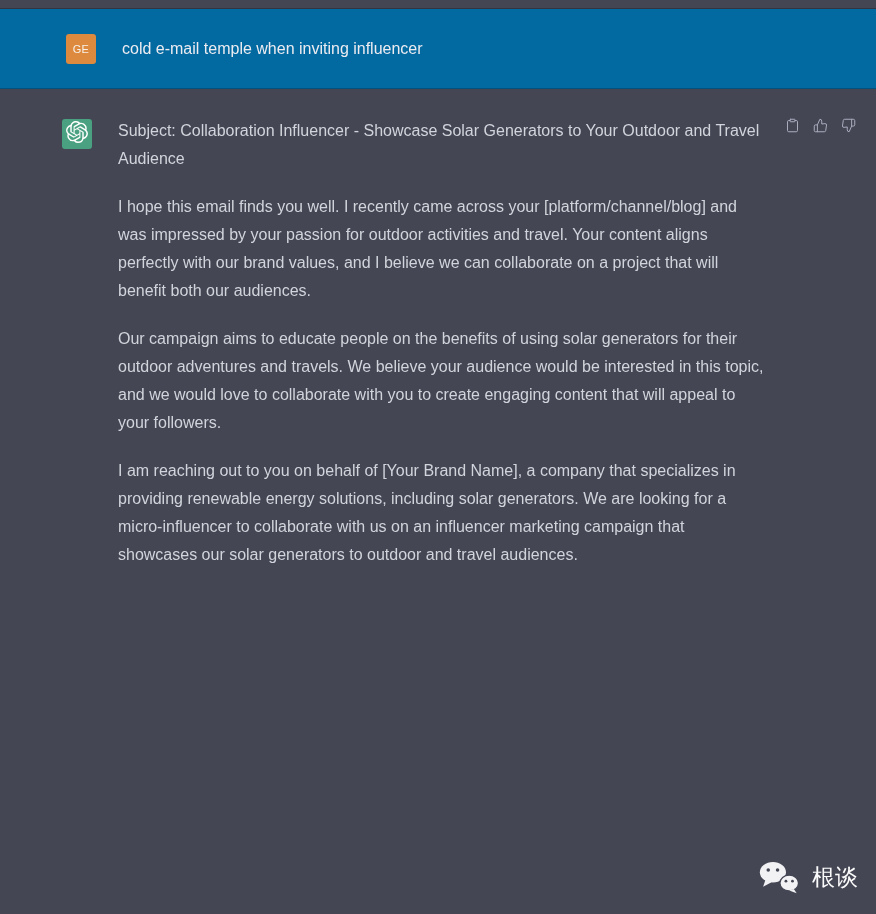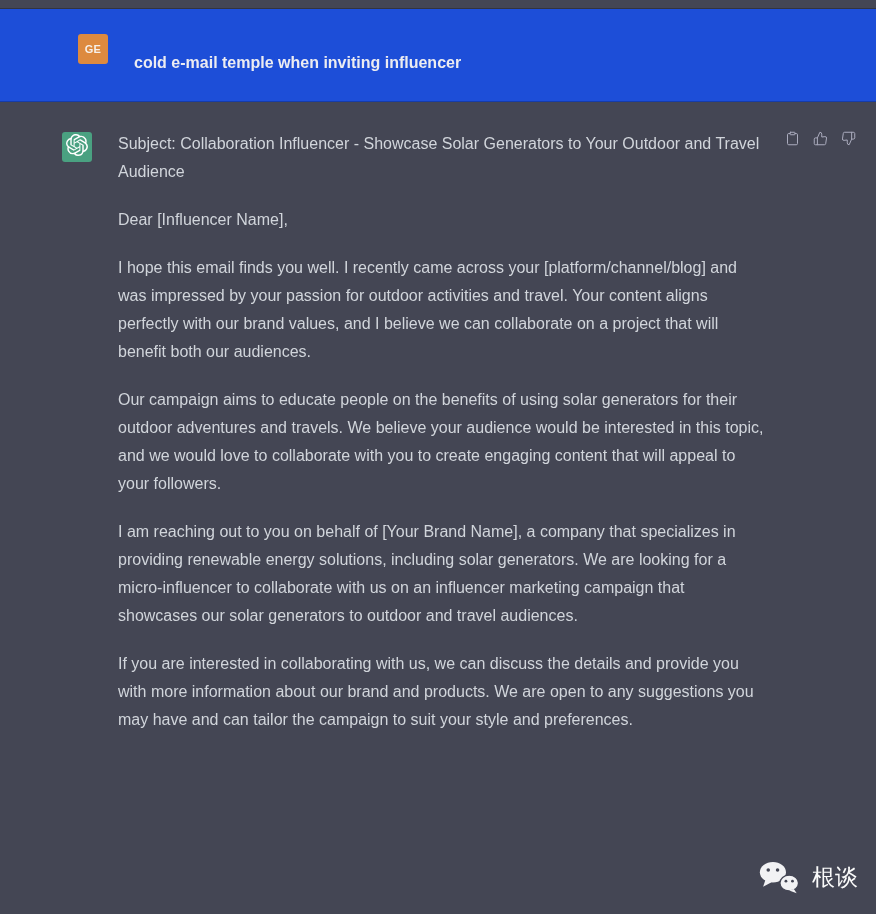--- a/index.html
+++ b/index.html
@@ -11,25 +11,24 @@
     background: #343541;
     font-family: "Liberation Sans", "DejaVu Sans", sans-serif;
     display: flex; flex-direction: column;
   }
   .prev-strip {
     height: 9px; flex: 0 0 9px;
     background: #444654;
     border-bottom: 1px solid rgba(0,0,0,0.25);
   }
   .user-row {
-    background: #1d4ed8;
-    padding: 25px 16px 24px;
+    background: #0369a1;
+    padding: 25px 4px 24px;
     border-bottom: 1px solid rgba(0,0,0,0.22);
     flex: 0 0 auto;
-    font-weight: bold;
   }
   .assistant-row {
     background: #444654;
     flex: 1 1 auto;
     padding-top: 28px;
     position: relative;
   }
   .row-inner {
     display: flex;
     align-items: flex-start;
@@ -41,21 +40,21 @@
     border-radius: 3px;
     display: flex; align-items: center; justify-content: center;
   }
   .user-avatar { background: #dd8a3f; }
   .user-avatar span {
     color: #f7f1ea; font-size: 11px; letter-spacing: 0.3px;
   }
   .bot-avatar { background: #4aa181; margin-top: 2px; }
   .bot-avatar svg { width: 22px; height: 22px; }
   .user-text {
-    margin-left: 26px; margin-top: 15px;
+    margin-left: 26px; margin-top: 1px;
     width: 650px;
     color: #ececf1; font-size: 16px; line-height: 28px;
   }
   .msg-content {
     margin-left: 26px;
     width: 650px;
     color: #d1d5db; font-size: 16px;
     padding-bottom: 10px;
   }
   .msg-content p {
@@ -108,25 +107,23 @@
     <div class="row-inner">
       <div class="avatar bot-avatar">
         <span>
           <svg viewBox="0 0 24 24">
               <path fill="#ffffff" d="M22.2819 9.8211a5.9847 5.9847 0 0 0-.5157-4.9108 6.0462 6.0462 0 0 0-6.5098-2.9A6.0651 6.0651 0 0 0 4.9807 4.1818a5.9847 5.9847 0 0 0-3.9977 2.9 6.0462 6.0462 0 0 0 .7427 7.0966 5.98 5.98 0 0 0 .511 4.9107 6.051 6.051 0 0 0 6.5146 2.9001A5.9847 5.9847 0 0 0 13.2599 24a6.0557 6.0557 0 0 0 5.7718-4.2058 5.9894 5.9894 0 0 0 3.9977-2.9001 6.0557 6.0557 0 0 0-.7475-7.073zm-9.022 12.6081a4.4755 4.4755 0 0 1-2.8764-1.0408l.1419-.0804 4.7783-2.7582a.7948.7948 0 0 0 .3927-.6813v-6.7369l2.02 1.1686a.071.071 0 0 1 .038.0615v5.5826a4.504 4.504 0 0 1-4.4945 4.4849zm-9.6607-4.1254a4.4708 4.4708 0 0 1-.5346-3.0137l.142.0852 4.783 2.7582a.7712.7712 0 0 0 .7806 0l5.8428-3.3685v2.3324a.0804.0804 0 0 1-.0332.0615L9.74 19.9502a4.4992 4.4992 0 0 1-6.1408-1.6464zM2.3408 7.8956a4.485 4.485 0 0 1 2.3655-1.9728V11.6a.7664.7664 0 0 0 .3879.6765l5.8144 3.3543-2.0201 1.1685a.0757.0757 0 0 1-.071 0l-4.8303-2.7865A4.504 4.504 0 0 1 2.3408 7.8956zm16.5963 3.8558L13.1038 8.364 15.1192 7.2a.0757.0757 0 0 1 .071 0l4.8303 2.7913a4.4944 4.4944 0 0 1-.6765 8.1042v-5.6772a.79.79 0 0 0-.407-.667zm2.0107-3.0231l-.142-.0852-4.7735-2.7818a.7759.7759 0 0 0-.7854 0L9.409 9.2297V6.8974a.0662.0662 0 0 1 .0284-.0615l4.8303-2.7866a4.4992 4.4992 0 0 1 6.6802 4.66zM8.3065 12.863l-2.02-1.1638a.0804.0804 0 0 1-.038-.0567V6.0742a4.4992 4.4992 0 0 1 7.3757-3.4537l-.142.0805L8.704 5.459a.7948.7948 0 0 0-.3927.6813zm1.0976-2.3654l2.602-1.4998 2.6069 1.4998v2.9994l-2.5974 1.4997-2.6067-1.4997z"></path>
             </svg>
         </span>
       </div>
       <div class="msg-content" id="paragraphs">
           <p>Subject: Collaboration Influencer - Showcase Solar Generators to Your Outdoor and Travel Audience</p>
-          <p>Dear [Influencer Name],</p>
           <p>I hope this email finds you well. I recently came across your [platform/channel/blog] and was impressed by your passion for outdoor activities and travel. Your content aligns perfectly with our brand values, and I believe we can collaborate on a project that will benefit both our audiences.</p>
           <p>Our campaign aims to educate people on the benefits of using solar generators for their outdoor adventures and travels. We believe your audience would be interested in this topic, and we would love to collaborate with you to create engaging content that will appeal to your followers.</p>
           <p>I am reaching out to you on behalf of [Your Brand Name], a company that specializes in providing renewable energy solutions, including solar generators. We are looking for a micro-influencer to collaborate with us on an influencer marketing campaign that showcases our solar generators to outdoor and travel audiences.</p>
-          <p>If you are interested in collaborating with us, we can discuss the details and provide you with more information about our brand and products. We are open to any suggestions you may have and can tailor the campaign to suit your style and preferences.</p>
         </div>
     </div>
 
     <div class="actions">
       <button class="icon-btn" aria-label="copy">
         <span>
           <svg viewBox="0 0 24 24">
               <path d="M16 4h2a2 2 0 0 1 2 2v14a2 2 0 0 1-2 2H6a2 2 0 0 1-2-2V6a2 2 0 0 1 2-2h2"></path>
               <rect x="8" y="2" width="8" height="4" rx="1" ry="1"></rect>
             </svg>

